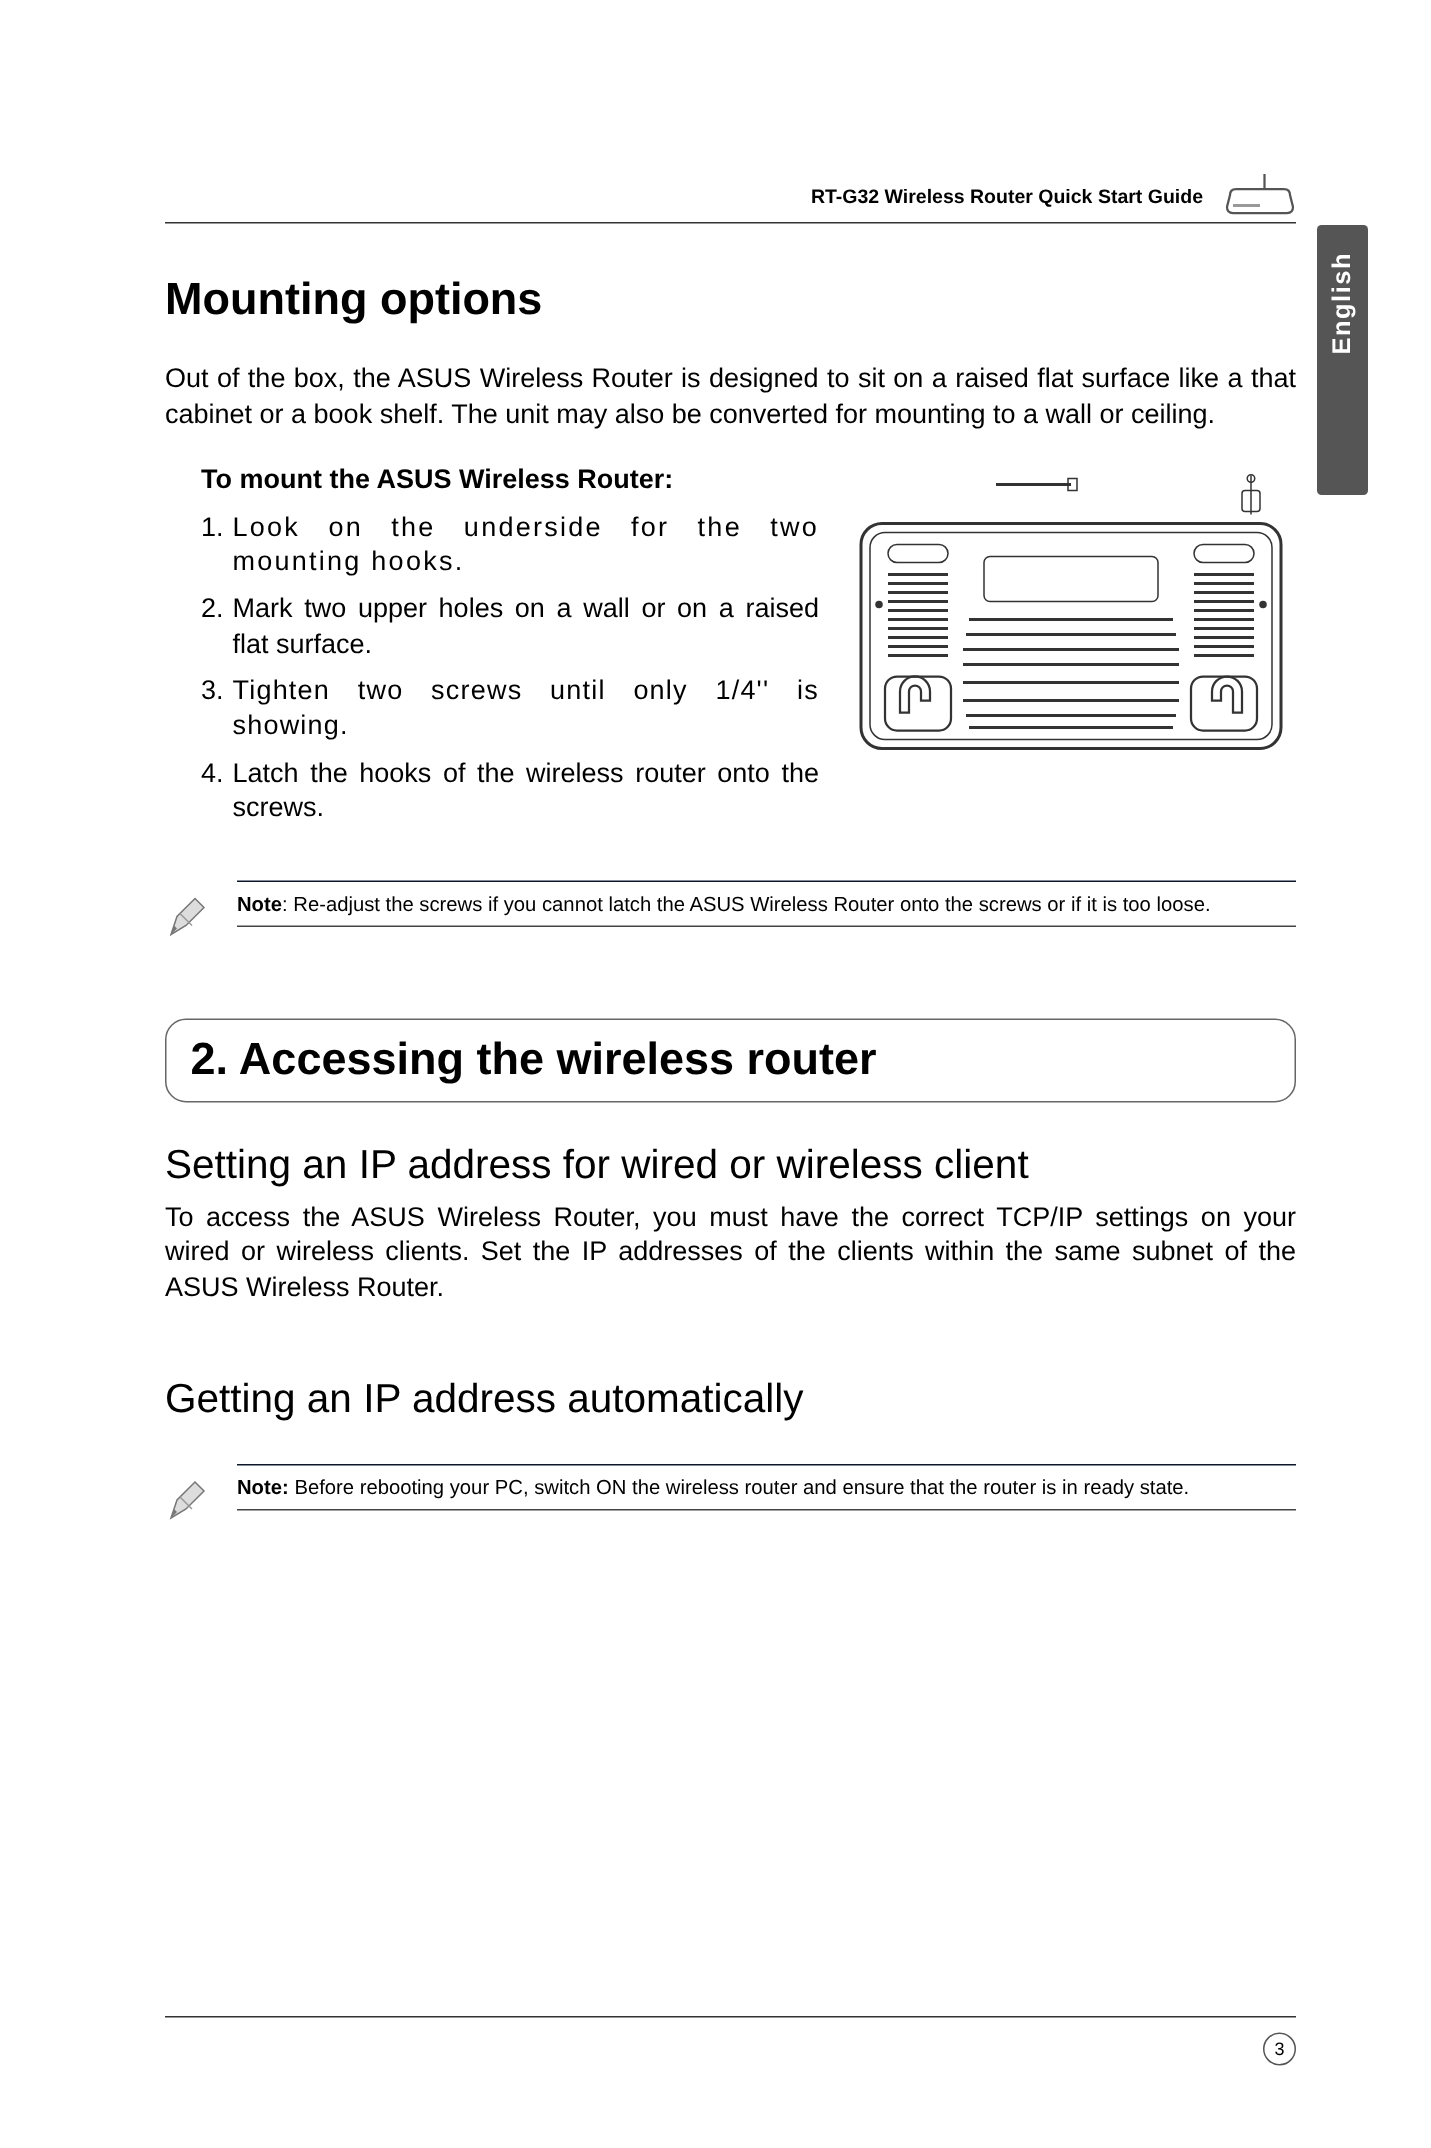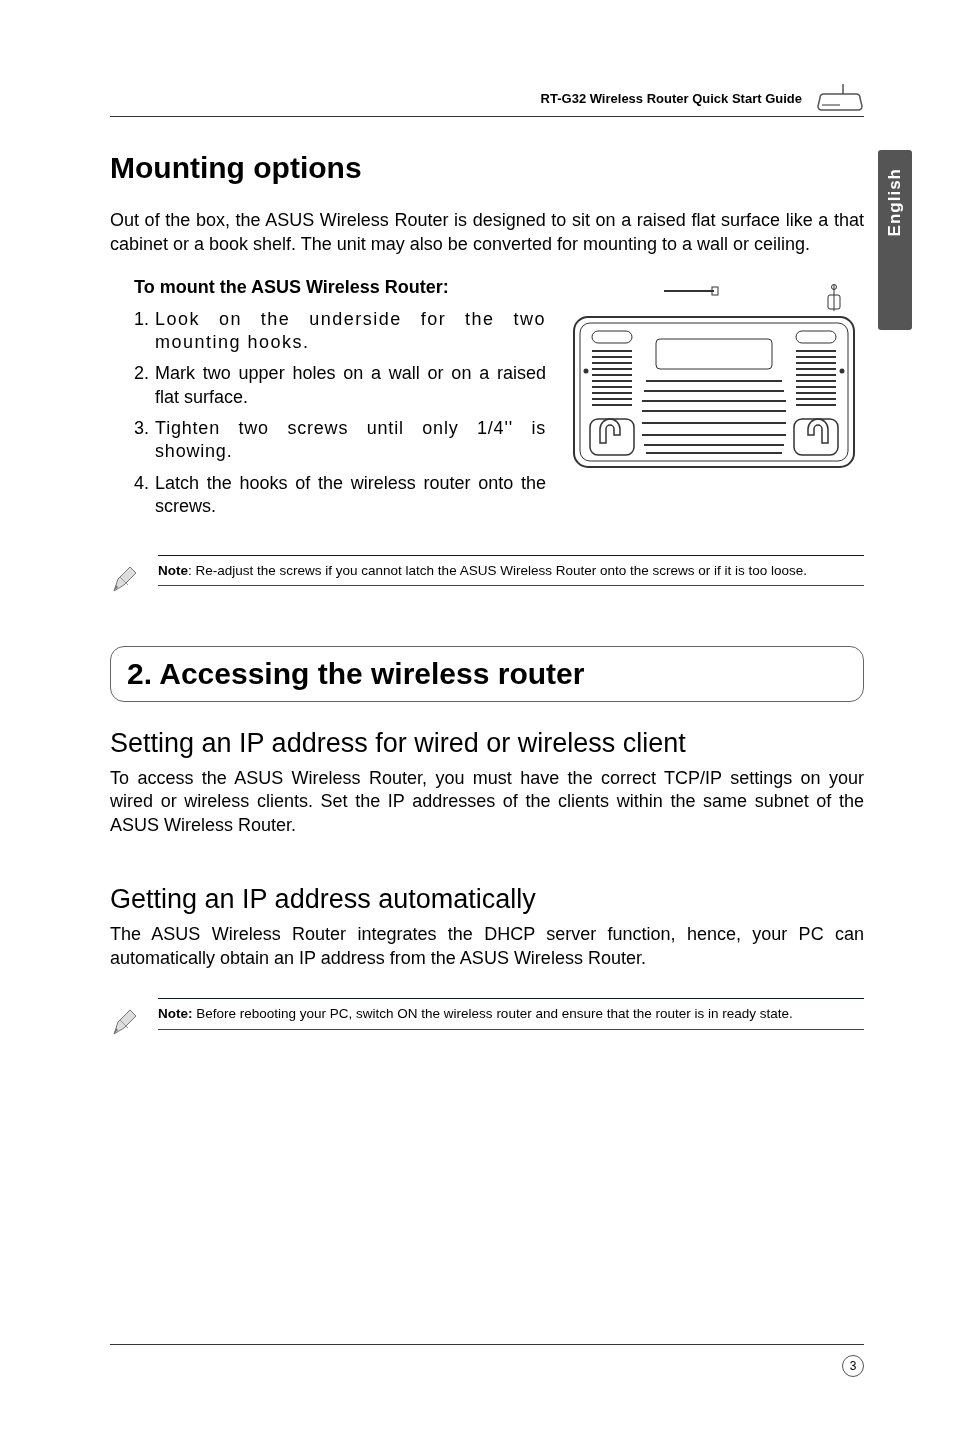--- a/index.html
+++ b/index.html
@@ -1,17 +1,17 @@
 <!DOCTYPE html>
 <html><head>
 <meta charset="utf-8">
 <style>
   * { box-sizing: border-box; margin: 0; padding: 0; }
   html, body { width: 954px; height: 1432px; background: #fff; font-family: Arial, Helvetica, sans-serif; color: #000; }
-  .page { position: relative; width: 954px; height: 1432px; padding: 84px 90px 60px 110px; }
+  .page { position: relative; width: 954px; height: 1432px; padding: 116px 90px 60px 110px; }
   .header { display: flex; justify-content: flex-end; align-items: center; gap: 14px; border-bottom: 1px solid #333; padding-bottom: 4px; margin-bottom: 34px; }
   .header-text { font-size: 13px; font-weight: bold; }
   .router-icon svg { display: block; }
   .side-tab { position: absolute; right: 42px; top: 150px; width: 34px; height: 180px; background: #555; border-radius: 3px; display: flex; align-items: flex-start; justify-content: center; padding-top: 18px; }
   .side-tab span { writing-mode: vertical-rl; transform: rotate(180deg); color: #fff; font-weight: bold; font-size: 17px; letter-spacing: 1px; }
   h2.mount { font-size: 30px; font-weight: bold; margin-bottom: 24px; }
   p.body { font-size: 18px; line-height: 1.32; margin-bottom: 20px; text-align: justify; }
   .two-col { display: flex; gap: 18px; }
   .left-col { flex: 1 1 56%; margin-left: 24px; }
   .right-col { flex: 0 0 300px; display: flex; justify-content: flex-end; align-items: flex-start; }
@@ -158,21 +158,20 @@
   <div class="section-title-box">
     <h1>2. Accessing the wireless router</h1>
   </div>
 
   <h2 class="sub">Setting an IP address for wired or wireless client</h2>
   <p class="body">To access the ASUS Wireless Router, you must have the correct TCP/IP settings on your wired or wireless clients. Set the IP addresses of the clients within the same subnet of the ASUS Wireless Router.</p>
 
   <div class="spacer"></div>
 
   <h2 class="sub">Getting an IP address automatically</h2>
-  <p class="body">The ASUS Wireless Router integrates the DHCP server function, hence, your PC can automatically obtain an IP address from the ASUS Wireless Router.</p>
 
   <div class="note-block">
     <span class="pencil">
       <svg width="30" height="30" viewBox="0 0 30 30">
         <path d="M4 26 L8 14 L20 2 L26 8 L14 20 Z" fill="#ddd" stroke="#777"></path>
         <path d="M4 26 L8 22 L6 20 Z" fill="#777"></path>
         <line x1="10" y1="12" x2="18" y2="20" stroke="#999"></line>
       </svg>
     </span>
     <div class="note-body">

